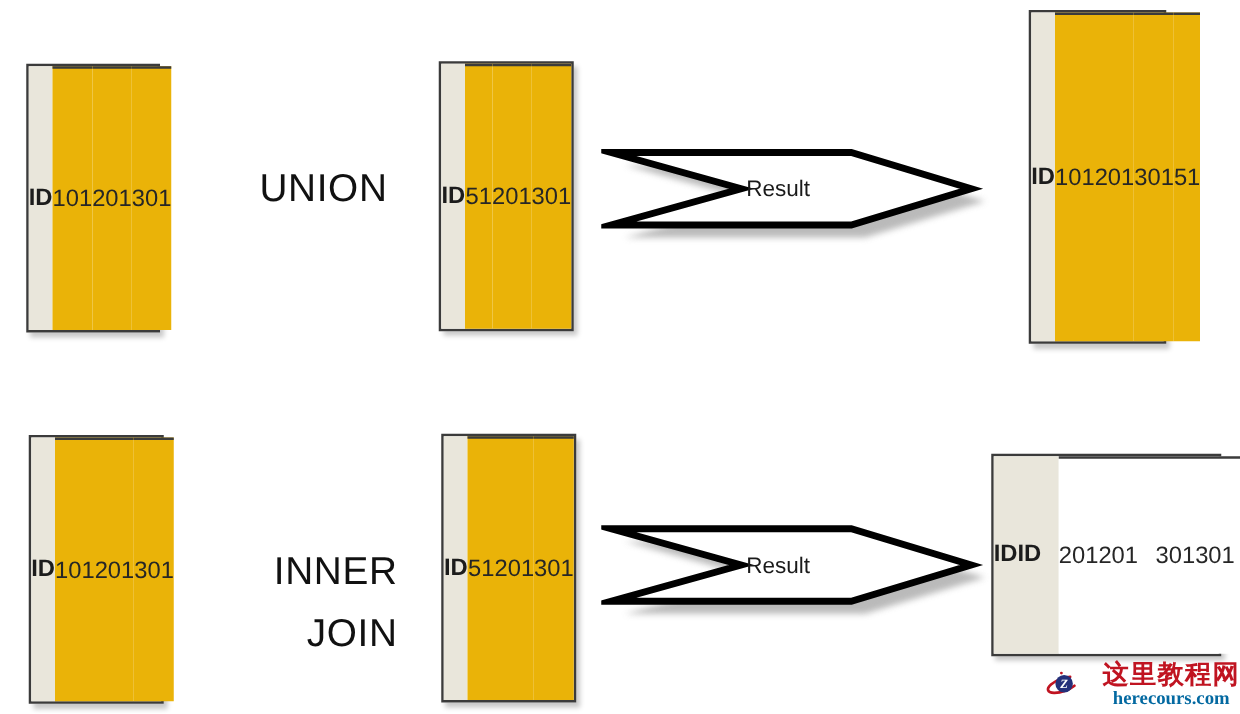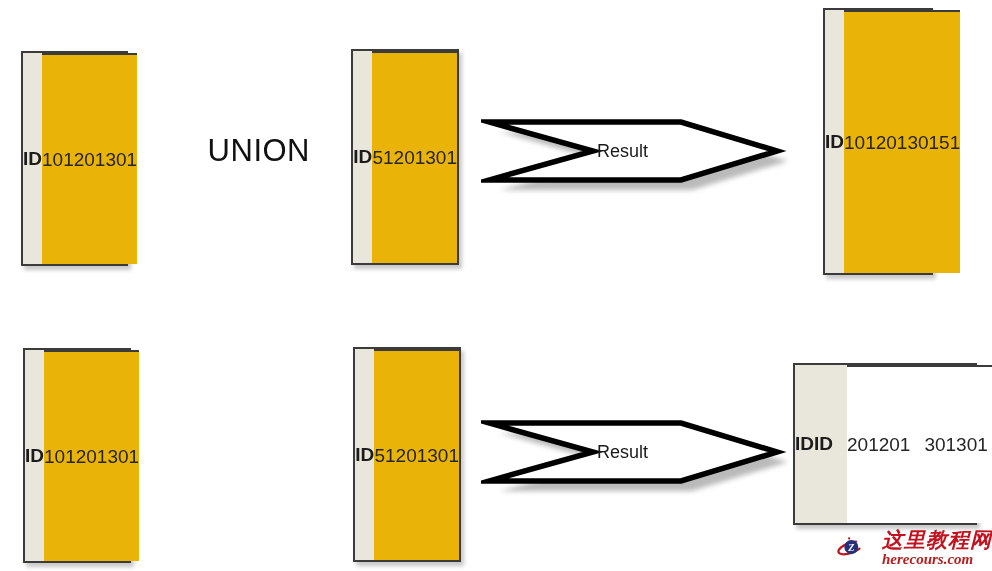--- a/index.html
+++ b/index.html
@@ -44,28 +44,28 @@
   .arrow-body{fill:#ffffff;stroke:#000000;stroke-width:5.5;stroke-miterlimit:12;}
   .arrow-label{
     position:absolute;left:116px;top:29px;width:90px;height:24px;
     text-align:left;font-size:18px;line-height:24px;color:#1a1a1a;
   }
   
   .watermark{
     position:absolute;left:836px;top:523px;width:156px;height:48px;
     display:flex;align-items:center;
   }
-  .wm-text{margin-left:18px;font-style:italic;}
+  .wm-text{margin-left:18px;}
   .wm-cn{
     font-size:21px;line-height:23px;font-weight:bold;color:#c01421;
     white-space:nowrap;letter-spacing:1px;
   }
   .wm-url{
-    font-size:15px;line-height:16px;font-weight:bold;color:#b91c1c;
-    font-family:"Liberation Serif",serif;white-space:nowrap;
+    font-size:15px;line-height:16px;font-weight:bold;color:#0369a1;
+    font-family:"Liberation Serif",serif;white-space:nowrap;text-align:center;
   }
 </style>
 </head>
 <body>
 
 <div class="canvas">
 
   <div class="tbl" style="left:21px;top:51px;width:107px;height:215px;">
     <div class="cell head">ID</div>
     <div class="cell">101</div>
@@ -98,20 +98,24 @@
     <div class="cell">51</div>
   </div>
 
   <div class="tbl" style="left:23px;top:348px;width:108px;height:215px;">
     <div class="cell head">ID</div>
     <div class="cell">101</div>
     <div class="cell">201</div>
     <div class="cell">301</div>
   </div>
 
+  <div class="op-label" style="left:150px;top:432px;width:168px;">
+    <div class="line">INNER</div>
+    <div class="line">JOIN</div>
+  </div>
 
   <div class="tbl" style="left:353px;top:347px;width:108px;height:215px;">
     <div class="cell head">ID</div>
     <div class="cell">51</div>
     <div class="cell">201</div>
     <div class="cell">301</div>
   </div>
 
   <div class="arrow-wrap" style="left:481px;top:411px;">
     <svg width="320" height="92" viewBox="0 0 320 92">

